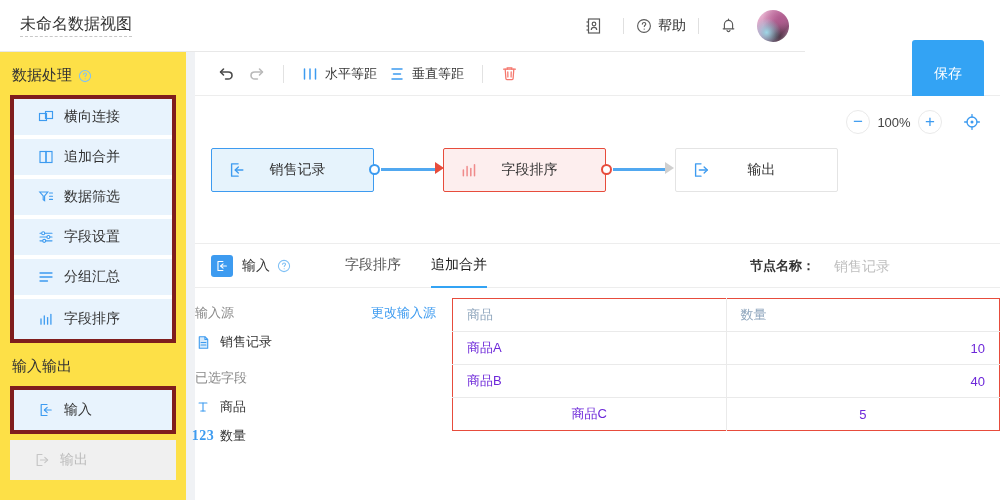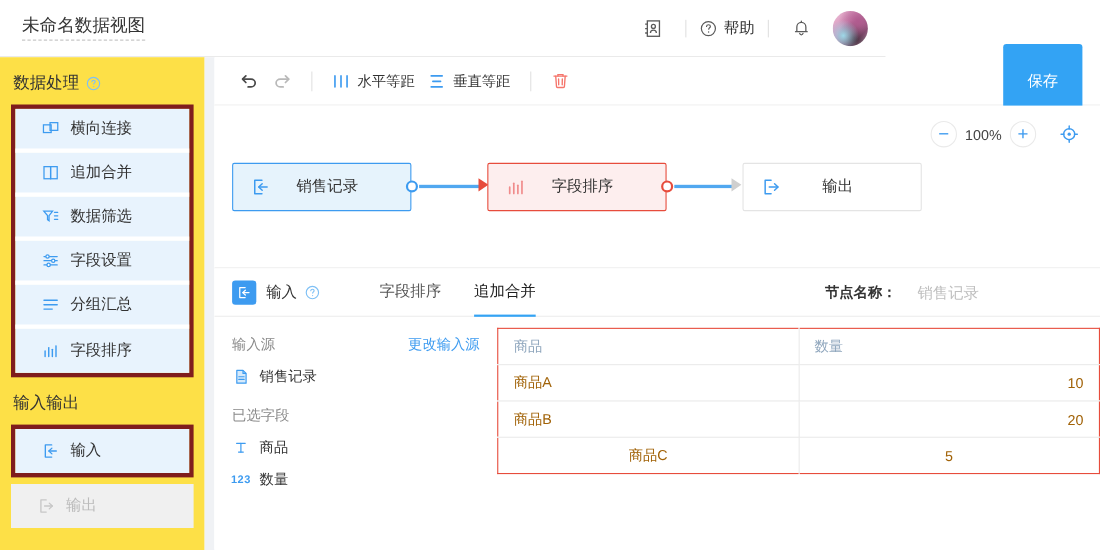--- a/index.html
+++ b/index.html
@@ -165,44 +165,44 @@
   .ph-tab.active { color: #222; border-bottom: 2px solid #33a3f4; }
   .ph-name { margin-left: auto; display: flex; align-items: center; gap: 19px; }
   .ph-name-label { font-size: 13px; color: #333; font-weight: bold; }
   .ph-name-input {
     border: none; outline: none; font-size: 14px; font-family: inherit;
     color: #333; width: 150px; background: transparent;
   }
   .ph-name-input::placeholder { color: #bfbfbf; }
 
   .panel-body { display: flex; height: 211px; }
-  .left-pane { width: 257px; padding: 16px 16px 0 16px; flex: none; }
+  .left-pane { width: 257px; padding: 16px 16px 0 0; flex: none; }
   .lp-row { display: flex; align-items: center; }
   .lp-label { font-size: 13px; color: #8a8a8a; }
   .lp-link { margin-left: auto; font-size: 13px; color: #3d9bf0; cursor: pointer; }
   .lp-item {
     display: flex; align-items: center; gap: 9px; margin-top: 11px;
     font-size: 13px; color: #333;
   }
   .lp-item .lp-icon { color: #3d9bf0; display: flex; width: 16px; justify-content: center; }
-  .lp-num { font-size: 10px; font-weight: bold; color: #3d9bf0; letter-spacing: .5px; }
+  .lp-num { font-size: 14px; font-weight: bold; color: #3d9bf0; letter-spacing: .5px; font-family: Liberation Serif, serif; }
   .lp-gap { height: 18px; }
 
   .table-wrap { flex: 1; padding: 10px 0 0 0; }
   .dtable {
     border: 1px solid #e74c3c; border-collapse: collapse; width: 100%;
     table-layout: fixed;
   }
   .dtable th, .dtable td {
     font-size: 13px; font-weight: normal; text-align: left; padding: 0 14px;
     height: 33px; border-bottom: 1px solid #eaeaea; border-right: 1px solid #eaeaea;
   }
   .dtable th:last-child, .dtable td:last-child { border-right: none; }
   .dtable th { color: #8fa6bd; background: #fff; }
-  .dtable td { color: #a16207; }
+  .dtable td { color: #6d28d9; }
   .dtable tr:last-child td { border-bottom: none; text-align: center; }
   .dtable .num { text-align: right; }
 </style>
 </head>
 <body>
 
 <div id="app">
 
   <div class="topbar">
     <div class="doc-title">未命名数据视图</div>
@@ -556,21 +556,21 @@
                 <th>数量</th>
               </tr>
             </thead>
             <tbody>
               <tr>
                 <td>商品A</td>
                 <td class="num">10</td>
               </tr>
               <tr>
                 <td>商品B</td>
-                <td class="num">20</td>
+                <td class="num">40</td>
               </tr>
               <tr>
                 <td>商品C</td>
                 <td class="num">5</td>
               </tr>
             </tbody>
           </table>
         </div>
 
       </div>

